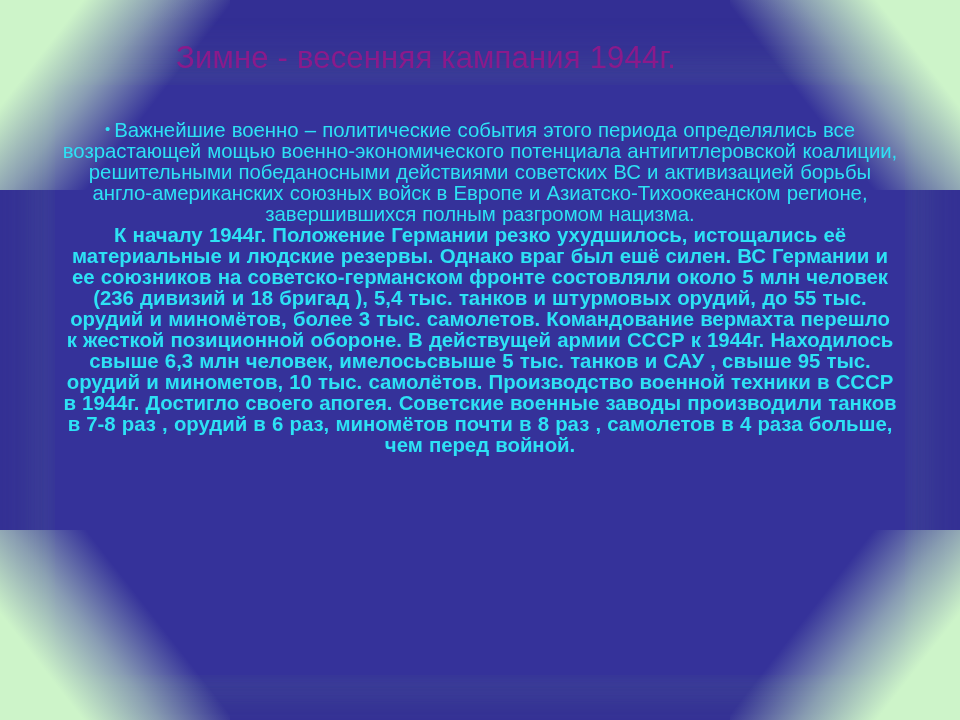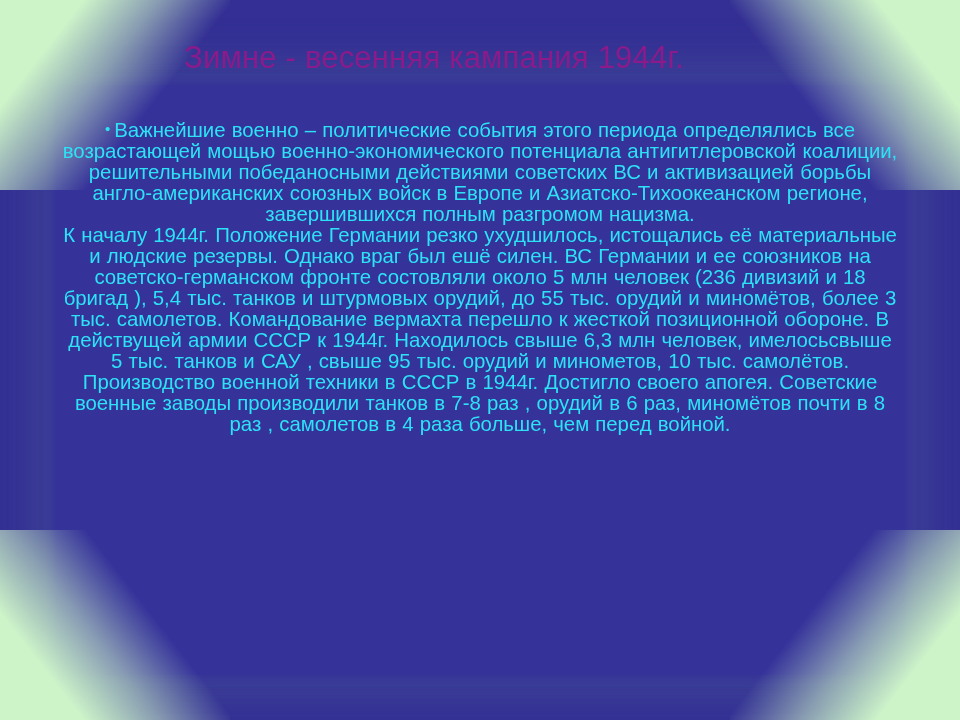--- a/index.html
+++ b/index.html
@@ -79,21 +79,20 @@
   
   .title-zone {
     position: absolute;
     left: 0;
     top: 30px;
     width: 852px;
     height: 56px;
     display: flex;
     align-items: center;
     justify-content: center;
-    padding-left: 8px;
   }
   .slide-title {
     color: #8B1A8B;
     font-size: 31px;
     line-height: 38px;
     font-weight: 400;
     letter-spacing: 0.2px;
     white-space: nowrap;
     text-align: center;
   }
@@ -119,20 +118,21 @@
 
   .para .bullet {
     color: #2DE2F5;
     font-size: 15px;
     vertical-align: 3px;
     padding-right: 4px;
   }
 
   .para.p2 {
     margin-top: 0;
+    font-weight: bold;
   }
 </style>
 </head>
 <body>
 
 <div class="slide">
 
   <div class="bg-base"></div>
   <div class="bg-blob"></div>
 

